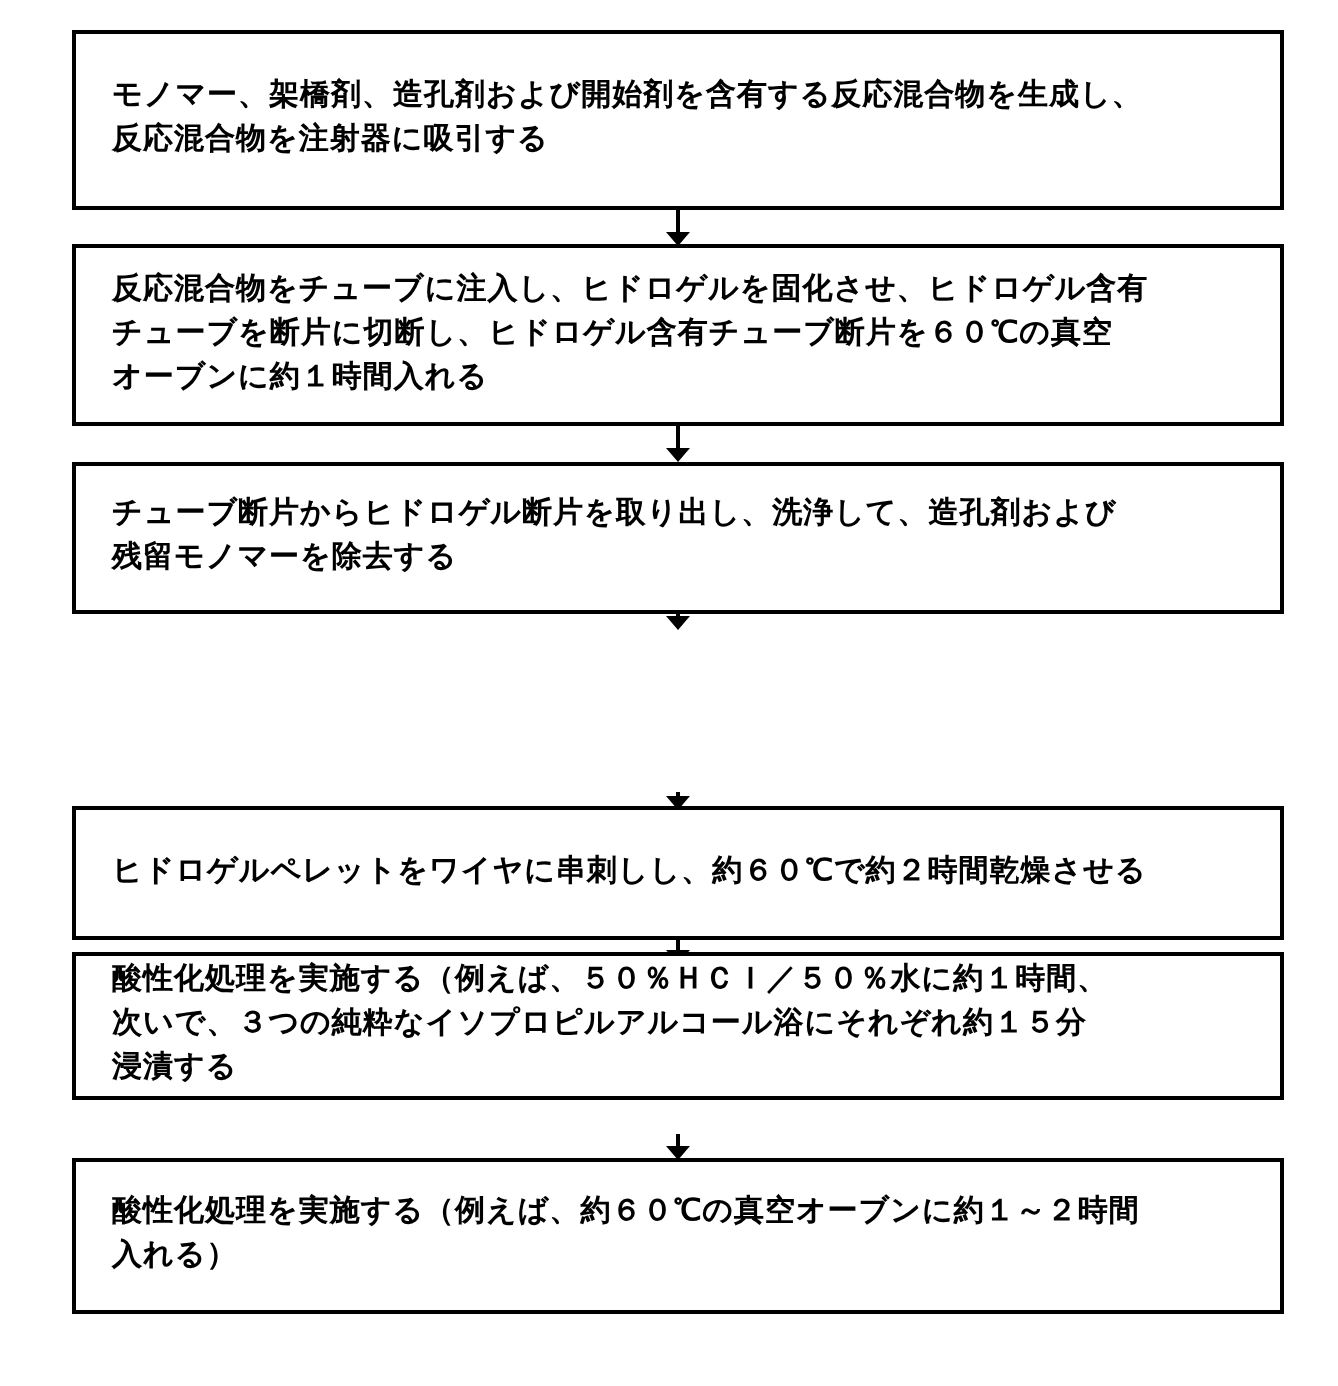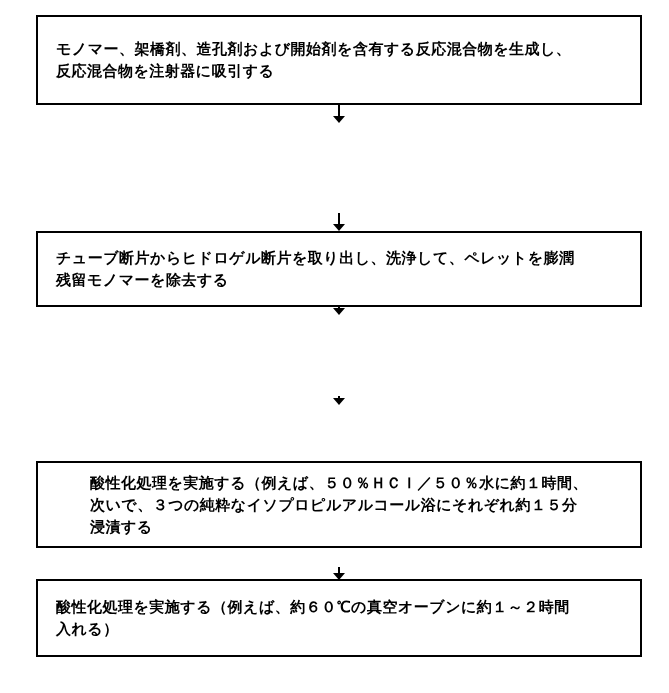--- a/index.html
+++ b/index.html
@@ -5,21 +5,21 @@
   html, body {
     margin: 0;
     padding: 0;
     background: #ffffff;
   }
   #canvas {
     position: relative;
     width: 669px;
     height: 693px;
     background: #ffffff;
-    font-family: Liberation Serif, serif;
+    font-family: Liberation Mono, monospace;
     overflow: hidden;
   }
   .box {
     position: absolute;
     left: 36px;
     width: 606px;
     box-sizing: border-box;
     border: 2px solid #000000;
     background: #ffffff;
     display: flex;
@@ -66,49 +66,57 @@
   <div class="box" style="top:15px; height:90px;">
     <span class="step-text">モノマー、架橋剤、造孔剤および開始剤を含有する反応混合物を生成し、
 反応混合物を注射器に吸引する</span>
   </div>
 
   <div class="arrow" style="top:105px; height:18px;">
     <div class="stem"></div>
     <div class="head"></div>
   </div>
 
+  <div class="box" style="top:122px; height:91px;">
+    <span class="step-text">反応混合物をチューブに注入し、ヒドロゲルを固化させ、ヒドロゲル含有
+チューブを断片に切断し、ヒドロゲル含有チューブ断片を６０℃の真空
+オーブンに約１時間入れる</span>
+  </div>
 
   <div class="arrow" style="top:213px; height:18px;">
     <div class="stem"></div>
     <div class="head"></div>
   </div>
 
   <div class="box" style="top:231px; height:76px;">
-    <span class="step-text">チューブ断片からヒドロゲル断片を取り出し、洗浄して、ペレットを膨潤
+    <span class="step-text">チューブ断片からヒドロゲル断片を取り出し、洗浄して、造孔剤および
 残留モノマーを除去する</span>
   </div>
 
   <div class="arrow" style="top:305px; height:10px;">
     <div class="stem"></div>
     <div class="head"></div>
   </div>
 
 
   <div class="arrow" style="top:396px; height:9px;">
     <div class="stem"></div>
     <div class="head"></div>
   </div>
 
+  <div class="box" style="top:403px; height:67px;">
+    <span class="step-text">ヒドロゲルペレットをワイヤに串刺しし、約６０℃で約２時間乾燥させる</span>
+  </div>
 
   <div class="arrow" style="top:469px; height:13px;">
     <div class="stem"></div>
     <div class="head"></div>
   </div>
 
-  <div class="box" style="top:461px; height:87px;justify-content:center;">
+  <div class="box" style="top:476px; height:74px;">
     <span class="step-text">酸性化処理を実施する（例えば、５０％ＨＣＩ／５０％水に約１時間、
 次いで、３つの純粋なイソプロピルアルコール浴にそれぞれ約１５分
 浸漬する</span>
   </div>
 
   <div class="arrow" style="top:567px; height:13px;">
     <div class="stem"></div>
     <div class="head"></div>
   </div>
 

